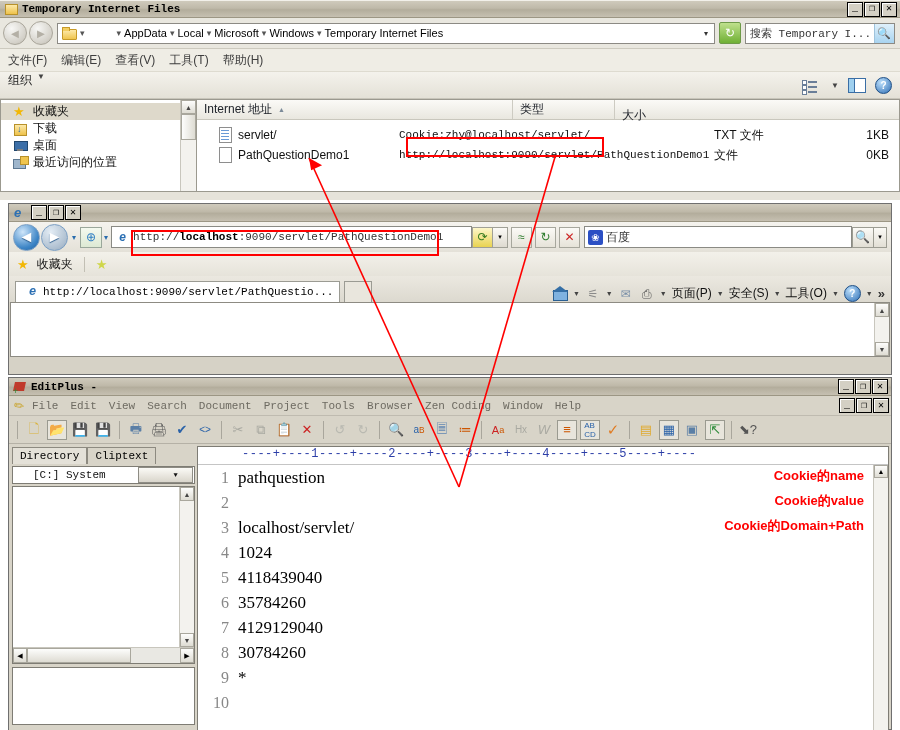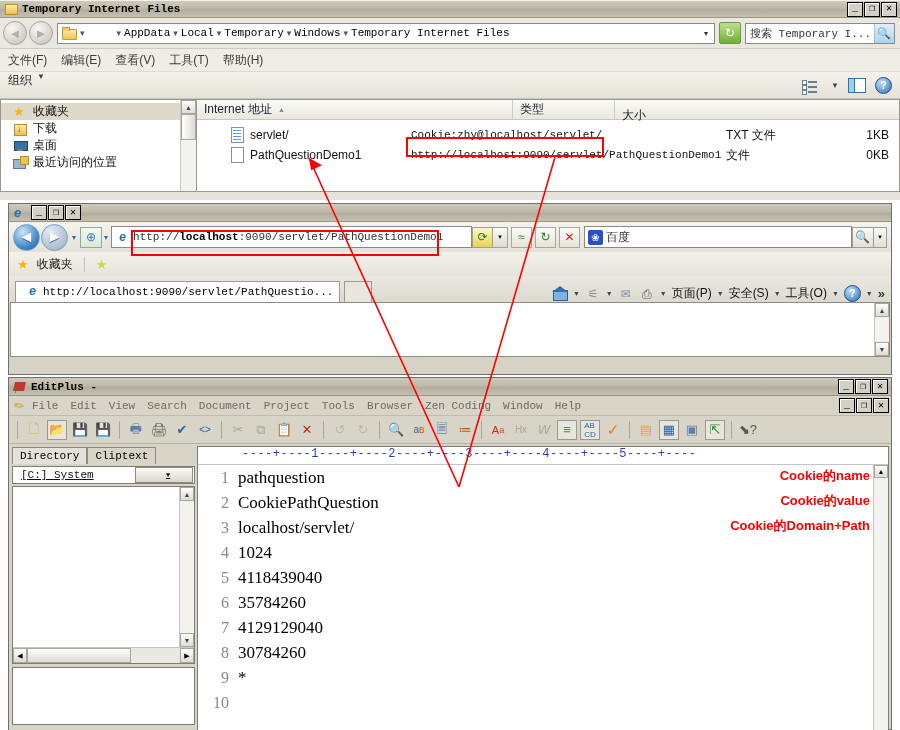--- a/index.html
+++ b/index.html
@@ -42,21 +42,21 @@
     width:22px;height:22px;border-radius:50%;
     background:radial-gradient(circle at 35% 30%,#f7f7f5,#d3d0c8 70%,#b6b2a8);
     border:1px solid #aaa69b;display:flex;align-items:center;justify-content:center;
     color:#b4b0a6;font-size:13px;flex:0 0 auto;
   }
   .navcircle + .navcircle{margin-left:2px;}
   .addressbar{
     flex:1 1 auto;height:21px;margin:0 4px;background:#fff;border:1px solid #8c8a84;
     display:flex;align-items:center;padding:0 2px;box-sizing:border-box;overflow:hidden;
   }
-  .crumb{font-family:Liberation Mono, monospace;font-size:11px;color:#000;white-space:nowrap;}
+  .crumb{font-family:Liberation Sans, sans-serif;font-size:11px;color:#000;white-space:nowrap;}
   .crumb-sep{color:#555;margin:0 3px;font-size:9px;}
   .folder-ico{width:14px;height:12px;position:relative;flex:0 0 auto;margin:0 1px 0 2px;}
   .folder-ico:before{content:"";position:absolute;left:0;top:2px;width:13px;height:9px;
      background:linear-gradient(to bottom,#fde9a9,#f0c54e);border:1px solid #c79a28;border-radius:1px;}
   .folder-ico:after{content:"";position:absolute;left:0;top:0px;width:6px;height:3px;
      background:#f3ce62;border:1px solid #c79a28;border-bottom:none;border-radius:1px 1px 0 0;}
   .refresh-btn{
     width:20px;height:20px;flex:0 0 auto;border:1px solid #6e9a48;border-radius:2px;
     background:linear-gradient(to bottom,#bfe08c,#6fb034);
     display:flex;align-items:center;justify-content:center;color:#fff;font-size:12px;margin-right:4px;
@@ -110,21 +110,21 @@
   .exp-list{flex:1 1 auto;background:#fff;border:1px solid #9b998f;box-sizing:border-box;position:relative;}
   .colhead{height:19px;display:flex;background:linear-gradient(to bottom,#fbfaf7,#e9e7df);
      border-bottom:1px solid #c9c7bd;}
   .colhead div{border-right:1px solid #cdcbc2;padding-left:7px;display:flex;align-items:center;
      font-size:12px;color:#20242b;box-sizing:border-box;}
   .c-name{width:194px;}
   .c-url{width:316px;}
   .c-type{width:102px;}
   .c-size{flex:1 1 auto;border-right:none !important;margin-top:12px;}
   .sortarrow{margin-left:6px;font-size:7px;color:#7b8a99;}
-  .filerow{height:20px;display:flex;align-items:center;font-size:12px;color:#111;margin-left:12px;}
+  .filerow{height:20px;display:flex;align-items:center;font-size:12px;color:#111;}
   .fr-name{width:194px;display:flex;align-items:center;padding-left:22px;box-sizing:border-box;}
   .fr-url{width:316px;padding-left:8px;box-sizing:border-box;font-family:"Liberation Mono",monospace;font-size:11px;}
   .fr-type{width:102px;padding-left:7px;box-sizing:border-box;}
   .fr-size{flex:1 1 auto;text-align:right;padding-right:10px;box-sizing:border-box;}
   .docico{width:11px;height:14px;margin-right:6px;background:#fff;border:1px solid #8e8e8e;position:relative;flex:0 0 auto;}
   .docico.txt:before{content:"";position:absolute;left:1px;top:2px;width:8px;height:1px;
      background:#6a9ad6;box-shadow:0 3px 0 #6a9ad6,0 6px 0 #6a9ad6,0 9px 0 #6a9ad6;}
 
   
   #iewin{left:8px;top:203px;width:884px;height:172px;}
@@ -202,21 +202,21 @@
   .tbsep{width:1px;height:18px;background:#a9a69c;margin:0 3px;}
   .ep-body{display:flex;height:calc(100% - 46px);}
   .ep-side{width:188px;background:#d8d4c8;box-sizing:border-box;padding:2px 2px 0 3px;}
   .ep-tabs{display:flex;height:18px;align-items:flex-end;}
   .ep-tab{height:17px;padding:0 7px;border:1px solid #8d8a80;border-bottom:none;
      font-family:"Liberation Mono",monospace;font-size:11px;display:flex;align-items:center;
      background:#d8d4c8;box-sizing:border-box;}
   .ep-tab.active{background:#e4e1d8;font-weight:normal;}
   .ep-combo{height:18px;background:#fff;border:1px solid #7e7c74;display:flex;align-items:center;
      margin:2px 0;box-sizing:border-box;}
-  .ep-combo span{flex:1 1 auto;padding-left:8px;font-family:"Liberation Mono",monospace;font-size:11px;color:#111;text-decoration:underline;}
+  .ep-combo span{flex:1 1 auto;padding-left:20px;font-family:"Liberation Mono",monospace;font-size:11px;color:#111;}
   .ep-combo .cbt{width:16px;height:16px;border:1px solid #8e8c84;background:linear-gradient(to bottom,#fbfaf6,#d9d5cb);
      display:flex;align-items:center;justify-content:center;font-size:7px;box-sizing:border-box;margin-right:1px;}
   .ep-filelist{background:#fff;border:1px solid #7e7c74;height:178px;box-sizing:border-box;display:flex;flex-direction:column;}
   .ep-fl-inner{flex:1 1 auto;display:flex;}
   .ep-fl-pad{flex:1 1 auto;background:#fff;}
   .hscroll{height:15px;display:flex;background:#f1f0ec;border-top:1px solid #c8c6bd;}
   .hscroll .arw{width:14px;background:linear-gradient(to bottom,#fdfdfc,#dedcd3);border:1px solid #a9a79d;
      display:flex;align-items:center;justify-content:center;font-size:7px;box-sizing:border-box;}
   .hscroll .thumb{width:104px;background:linear-gradient(to bottom,#fdfdfc,#dedcd3);border:1px solid #a9a79d;box-sizing:border-box;}
   .hscroll .track{flex:1 1 auto;background:#e9e8e3;}
@@ -225,21 +225,21 @@
   .ep-editor{flex:1 1 auto;background:#fff;border:1px solid #7e7c74;margin:2px 2px 2px 0;
      box-sizing:border-box;display:flex;flex-direction:column;position:relative;}
   .ep-ruler{height:17px;background:#fff;border-bottom:1px solid #c5c5c5;position:relative;overflow:hidden;}
   .ep-ruler .rtext{position:absolute;left:44px;top:0px;font-family:"Liberation Mono",monospace;
      font-size:12px;color:#2c3ea8;white-space:nowrap;letter-spacing:0.5px;}
   .ep-textarea{flex:1 1 auto;position:relative;overflow:hidden;}
   .codeline{display:flex;height:25px;align-items:center;font-family:"Liberation Serif", serif;font-size:17px;}
   .lnum{width:40px;text-align:right;padding-right:9px;color:#888;box-sizing:border-box;
         font-family:"Liberation Serif",serif;font-size:16px;}
   .ltext{color:#000;}
-  .annot{position:absolute;right:18px;color:#ff0000;font-weight:bold;font-size:13px;
+  .annot{position:absolute;right:24px;color:#ff0000;font-weight:bold;font-size:13px;
      font-family:"Liberation Sans",sans-serif;text-align:center;}
   .ep-vscroll{position:absolute;right:0;top:0;bottom:0;width:14px;background:#f1f0ec;border-left:1px solid #c8c6bd;
      display:flex;flex-direction:column;}
   .ep-vscroll .arw{height:13px;background:linear-gradient(to bottom,#fdfdfc,#dedcd3);border:1px solid #a9a79d;
      display:flex;align-items:center;justify-content:center;font-size:7px;box-sizing:border-box;}
   .ep-vscroll .track{flex:1 1 auto;background:#f3f2ee;}
 
   
   #overlay{position:absolute;left:0;top:0;width:900px;height:730px;pointer-events:none;}
   .redbox{position:absolute;border:2px solid #ff0000;box-sizing:border-box;}
@@ -266,21 +266,21 @@
     <span class="navcircle">►</span>
     <div class="addressbar">
       <span class="folder-ico"></span>
       <span class="crumb-sep">▾</span>
       <span style="width:26px"></span>
       <span class="crumb-sep">▾</span>
       <span class="crumb">AppData</span>
       <span class="crumb-sep">▾</span>
       <span class="crumb">Local</span>
       <span class="crumb-sep">▾</span>
-      <span class="crumb">Temporary</span>
+      <span class="crumb">Microsoft</span>
       <span class="crumb-sep">▾</span>
       <span class="crumb">Windows</span>
       <span class="crumb-sep">▾</span>
       <span class="crumb">Temporary Internet Files</span>
       <span style="margin-left:auto;font-size:8px;color:#333;padding-right:4px;">▾</span>
     </div>
     <span class="refresh-btn">↻</span>
     <div class="searchbox">
       <span class="stext">搜索 Temporary I...</span>
       <span class="search-go">🔍</span>
@@ -577,21 +577,20 @@
         <span class="rtext">----+----1----+----2----+----3----+----4----+----5----+----</span>
       </div>
       <div class="ep-textarea">
         <div class="codeline">
           <span class="lnum">1</span>
           <span class="ltext">pathquestion</span>
           <span class="annot" style="top:2px;">Cookie的name</span>
         </div>
         <div class="codeline">
           <span class="lnum">2</span>
-          <span class="ltext">CookiePathQuestion</span>
           <span class="annot" style="top:27px;">Cookie的value</span>
         </div>
         <div class="codeline">
           <span class="lnum">3</span>
           <span class="ltext">localhost/servlet/</span>
           <span class="annot" style="top:52px;">Cookie的Domain+Path</span>
         </div>
         <div class="codeline">
           <span class="lnum">4</span>
           <span class="ltext">1024</span>

